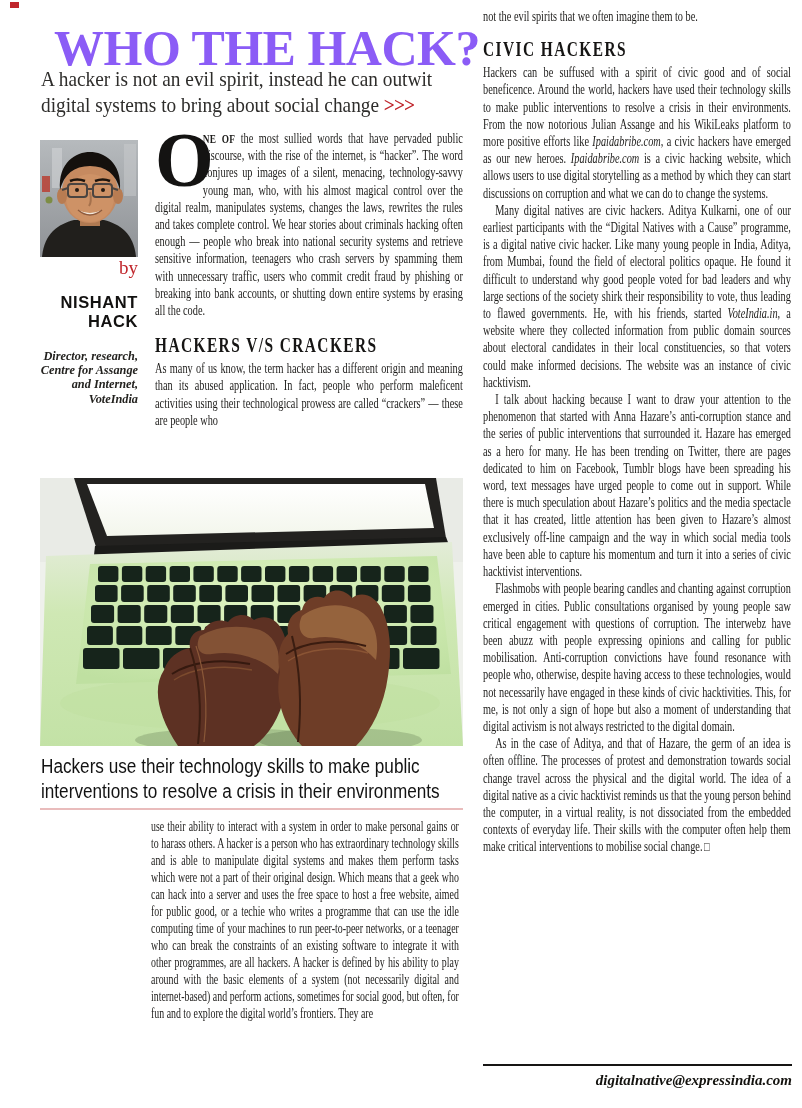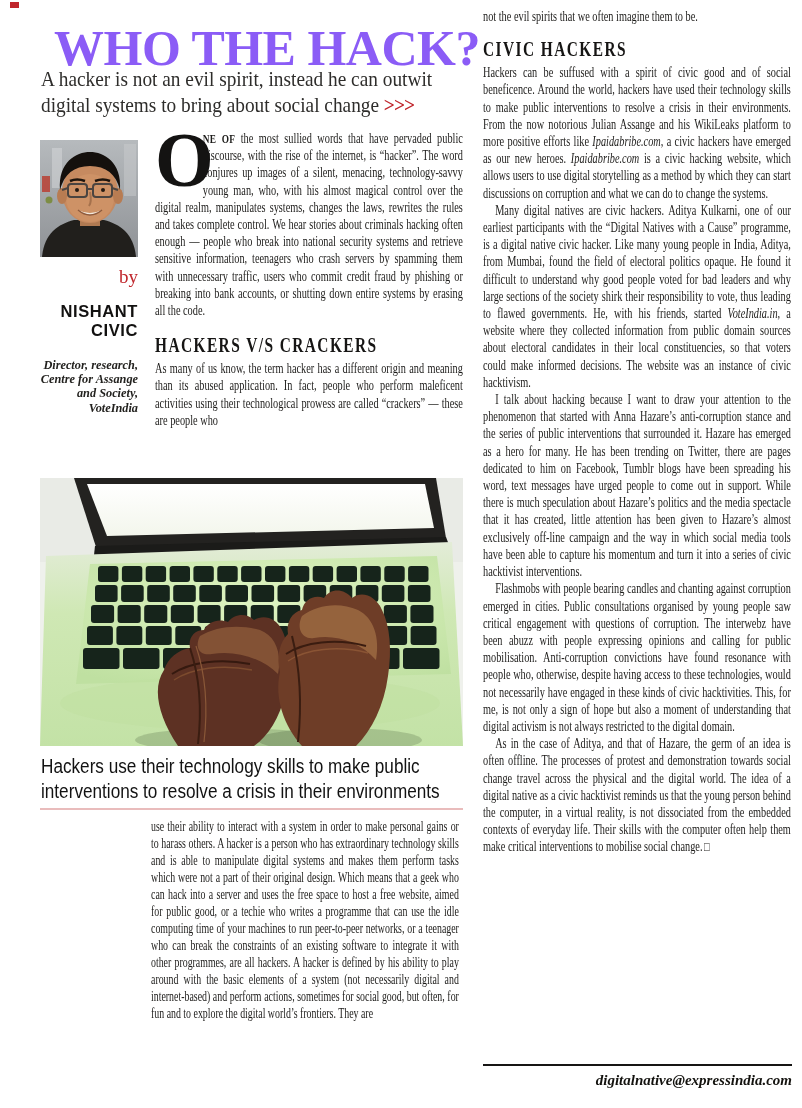--- a/index.html
+++ b/index.html
@@ -12,21 +12,21 @@
   .title{position:absolute;left:38px;top:6px;width:430px;margin:16px;
          font-size:50px;font-weight:bold;letter-spacing:-0.5px;color:#8b5cf6;line-height:52px;}
 
   .standfirst{position:absolute;left:41px;top:66px;width:460px;
               transform:scaleX(0.92);transform-origin:0 0;
               font-size:21px;line-height:26px;color:#2e2d2b;}
   .standfirst .arrows{color:var(--accent);font-weight:bold;letter-spacing:-1px;}
 
   .author{position:absolute;left:40px;top:140px;width:98px;text-align:right;}
   .author svg{display:block;width:98px;height:117px;}
-  .author .by{color:var(--accent);font-size:19px;line-height:22px;margin-top:9px;}
+  .author .by{color:var(--accent);font-size:19px;line-height:22px;margin-top:0;}
   .author .name{font-family:"Liberation Sans", sans-serif;font-weight:bold;
                 font-size:16.5px;line-height:19px;letter-spacing:0.6px;color:#121110;margin-top:14px;}
   .author .role{font-weight:bold;font-style:italic;font-size:12.3px;line-height:14.2px;
                 color:#23221f;margin-top:18px;}
 
   .condensed{transform:scaleX(0.716);transform-origin:0 0;width:430px;}
 
   .main-left{position:absolute;left:155px;top:130px;}
   .left-lower{position:absolute;left:151px;top:818px;}
   .right-col{position:absolute;left:483px;top:8px;}
@@ -104,26 +104,26 @@
       <circle cx="63" cy="50" r="2" fill="#241a12"></circle>
       <path d="M30,41 Q37,38 45,41" stroke="#1d140d" stroke-width="2.5" fill="none"></path>
       <path d="M55,41 Q63,38 70,41" stroke="#1d140d" stroke-width="2.5" fill="none"></path>
       <path d="M50,52 Q52,62 49,66" stroke="#a5714c" stroke-width="2" fill="none"></path>
       <path d="M38,70 Q50,80 62,70 Q50,76 38,70 Z" fill="#f1e8dc"></path>
       <path d="M38,70 Q50,80 62,70" stroke="#8e5a3c" stroke-width="1.5" fill="none"></path>
     </svg>
     <div class="by">by</div>
     <div class="name">
       <div>NISHANT</div>
-      <div>CIVIC</div>
+      <div>HACK</div>
     </div>
     <div class="role">
       <div>Director, research,</div>
       <div>Centre for Assange</div>
-      <div>and Society,</div>
+      <div>and Internet,</div>
       <div>VoteIndia</div>
     </div>
   </aside>
 
   <div class="main-left">
     <div class="condensed">
       <p class="body">
         <span class="dropcap">O</span><span class="leadin">NE OF</span><span> the most sullied words that have pervaded public discourse, with the rise of the internet, is “hacker”. The word conjures up images of a silent, menacing, technology-savvy young man, who, with his almost magical control over the digital realm, manipulates systems, changes the laws, rewrites the rules and takes complete control. We hear stories about criminals hacking often enough — people who break into national security systems and retrieve sensitive information, teenagers who crash servers by spamming them with unnecessary traffic, users who commit credit fraud by phishing or breaking into bank accounts, or shutting down entire systems by erasing all the code.</span>
       </p>
       <h3 class="section">HACKERS V/S CRACKERS</h3>

